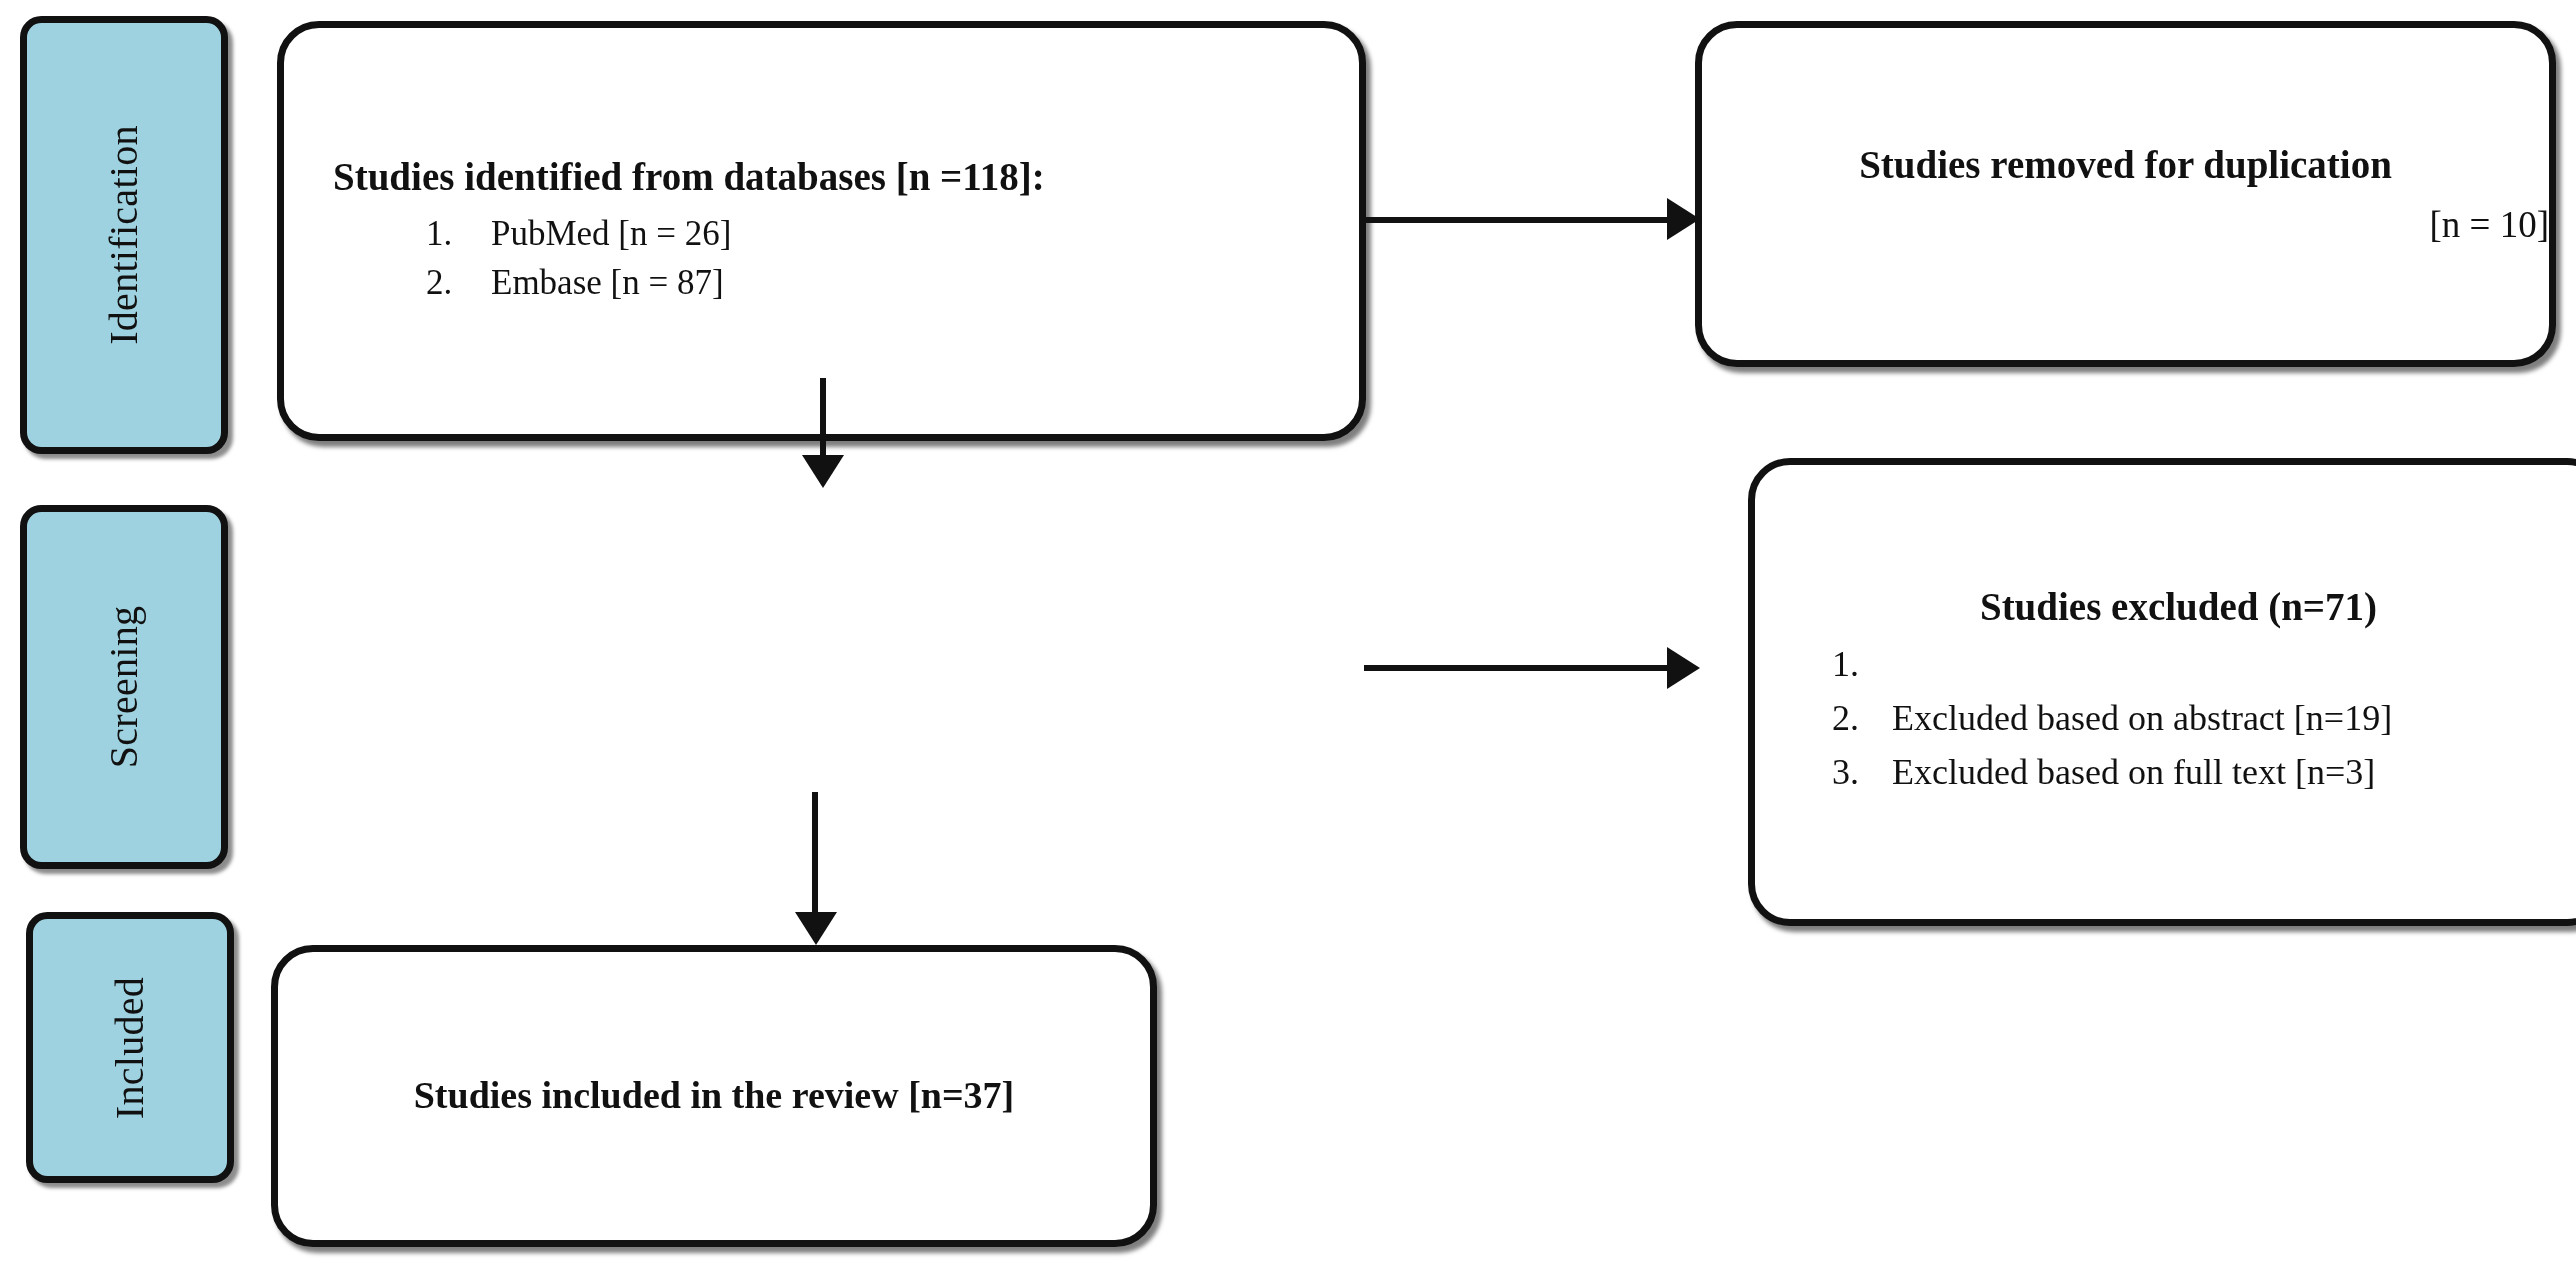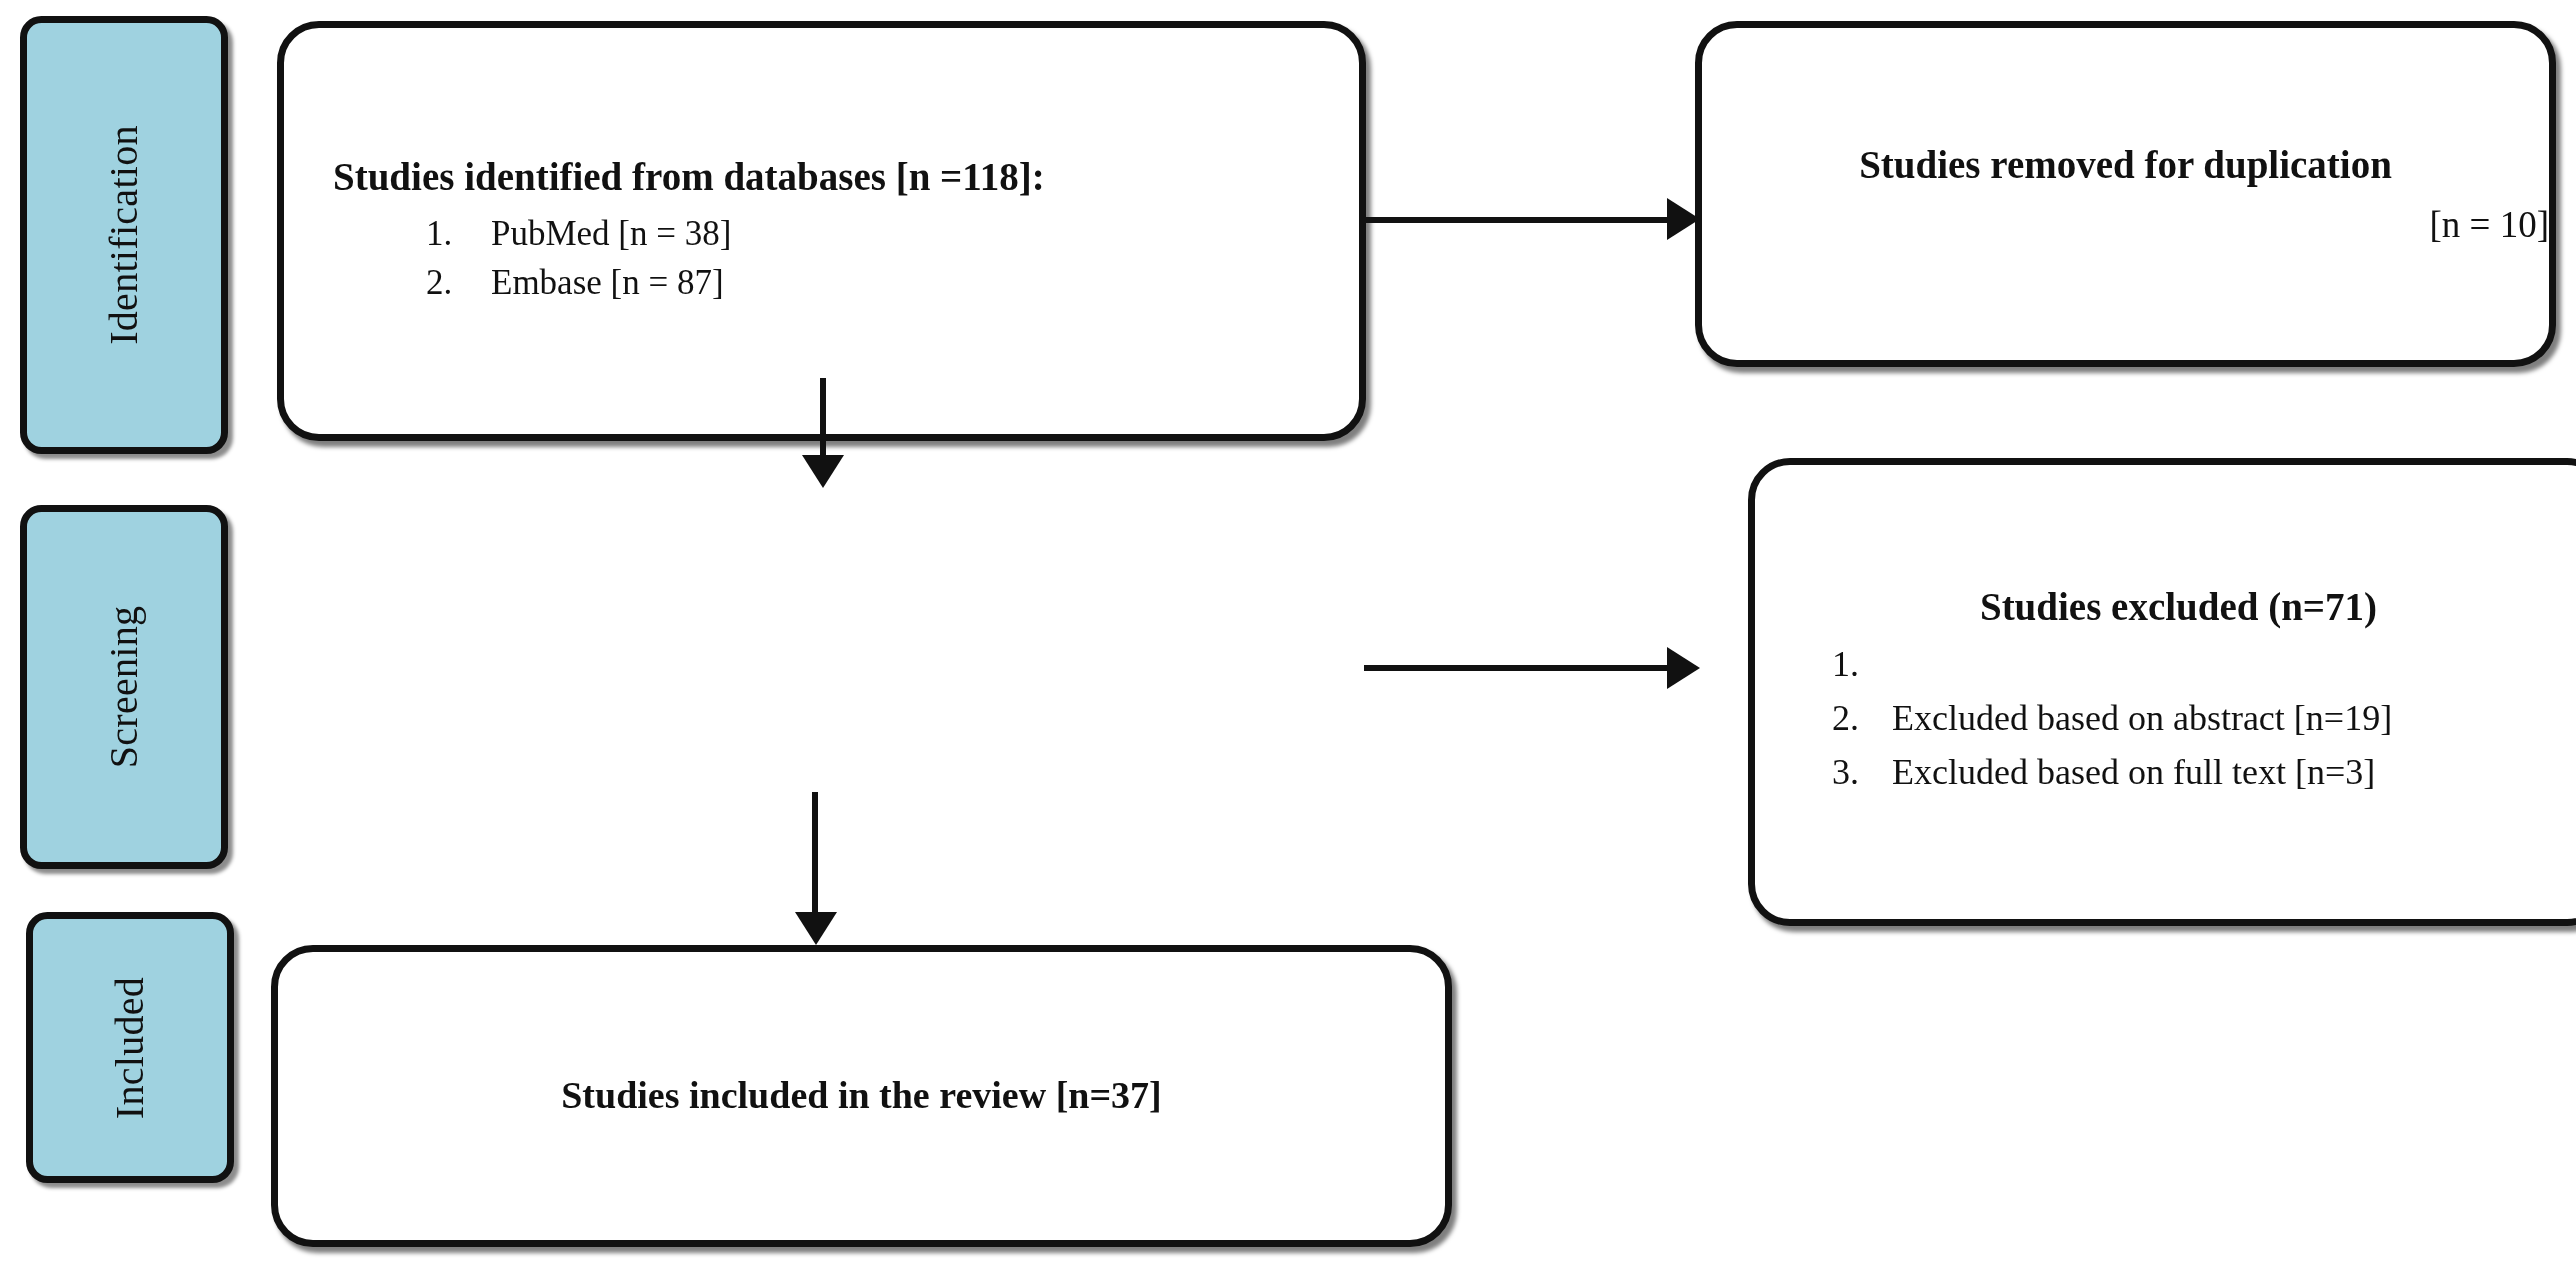--- a/index.html
+++ b/index.html
@@ -161,21 +161,21 @@
 
   <div class="stage-tab" style="left:26.4px; top:912px; width:208px; height:271px;">
     <span class="stage-label">Included</span>
   </div>
 
   <div class="flow-box" style="left:277px; top:21.4px; width:1089px; height:420px;">
     <div class="box-title left">Studies identified from databases [n =118]:</div>
     <ol class="num-list indent-1">
       <li>
         <span class="num">1.</span>
-        <span>PubMed [n = 38]</span>
+        <span>PubMed [n = 26]</span>
       </li>
       <li>
         <span class="num">2.</span>
         <span>Embase [n = 87]</span>
       </li>
     </ol>
   </div>
 
   <div class="flow-box" style="left:1695px; top:21.4px; width:861px; height:346px;">
     <div class="box-title center">Studies removed for duplication</div>
@@ -193,21 +193,21 @@
         <span class="num">2.</span>
         <span>Excluded based on abstract [n=19]</span>
       </li>
       <li>
         <span class="num">3.</span>
         <span>Excluded based on full text [n=3]</span>
       </li>
     </ol>
   </div>
 
-  <div class="flow-box" style="left:271px; top:945px; width:1181px; height:302px;">
+  <div class="flow-box" style="left:271px; top:945px; width:886px; height:302px;">
     <div class="single-line">Studies included in the review [n=37]</div>
   </div>
 
   <div class="conn-h" style="left:1364px; top:217px; width:306px;"></div>
   <div class="arrow-right" style="left:1667px; top:198px;"></div>
 
   <div class="conn-v" style="left:820px; top:378px; width:5.7px; height:81px;"></div>
   <div class="arrow-down" style="left:802px; top:455px;"></div>
 
   <div class="conn-h" style="left:1364px; top:665px; width:306px;"></div>

